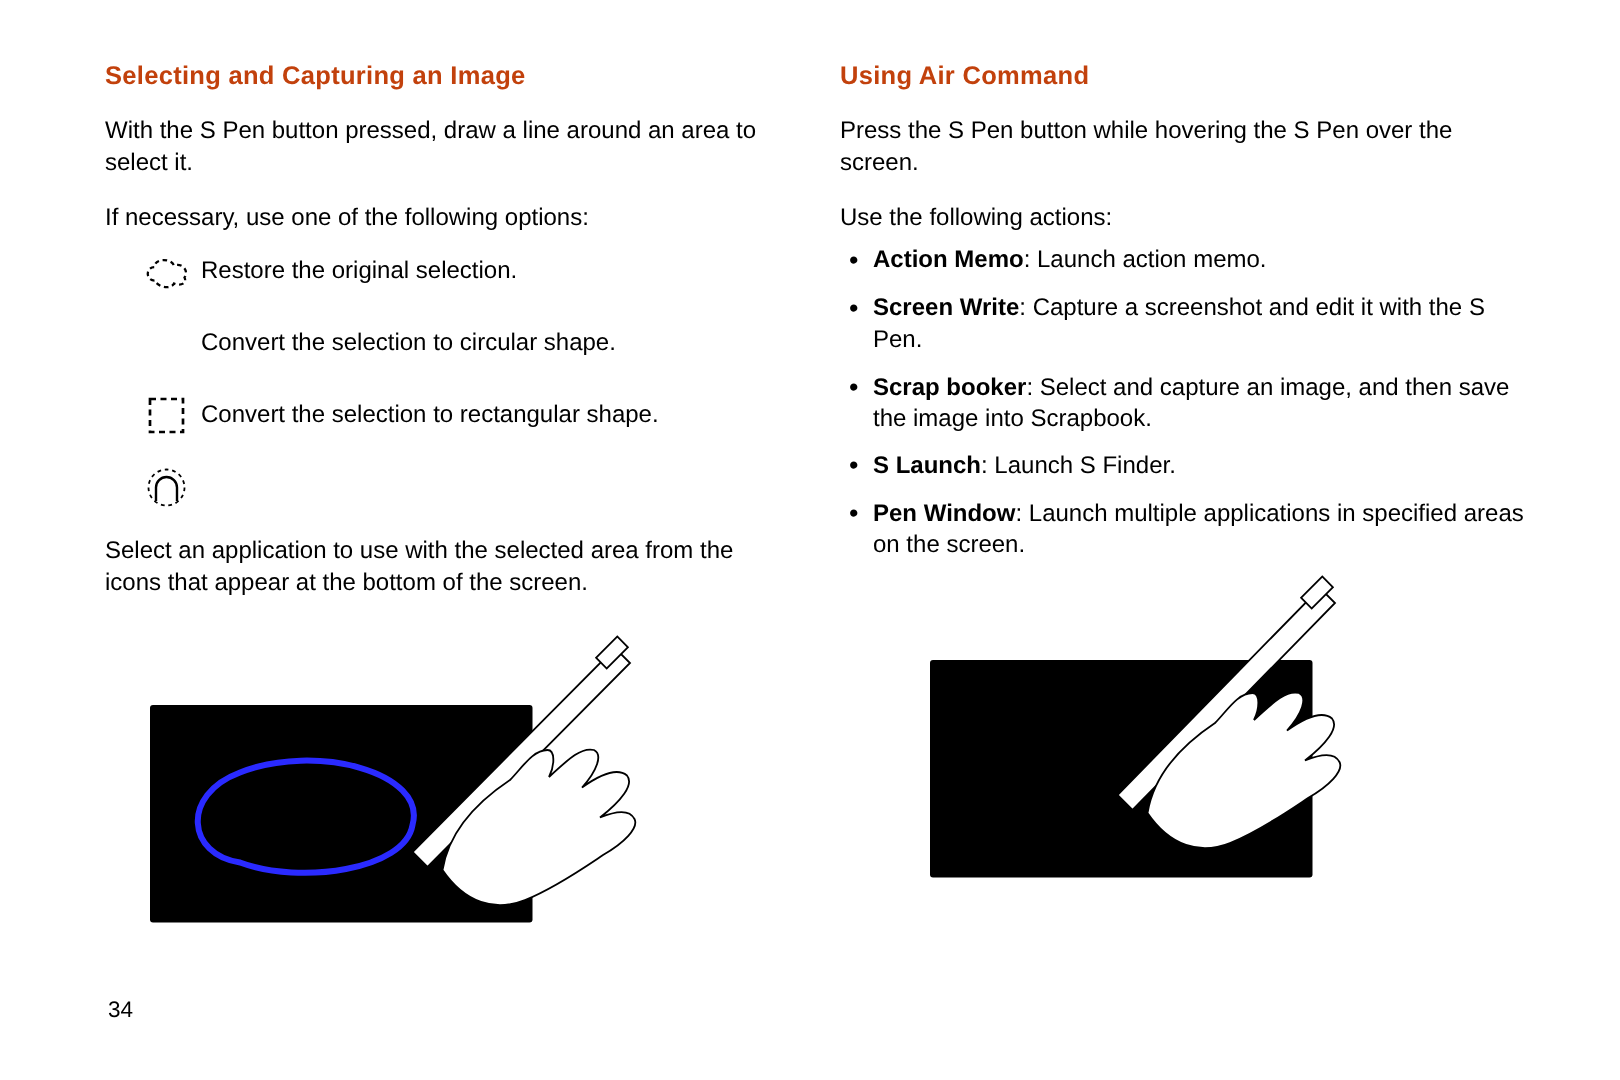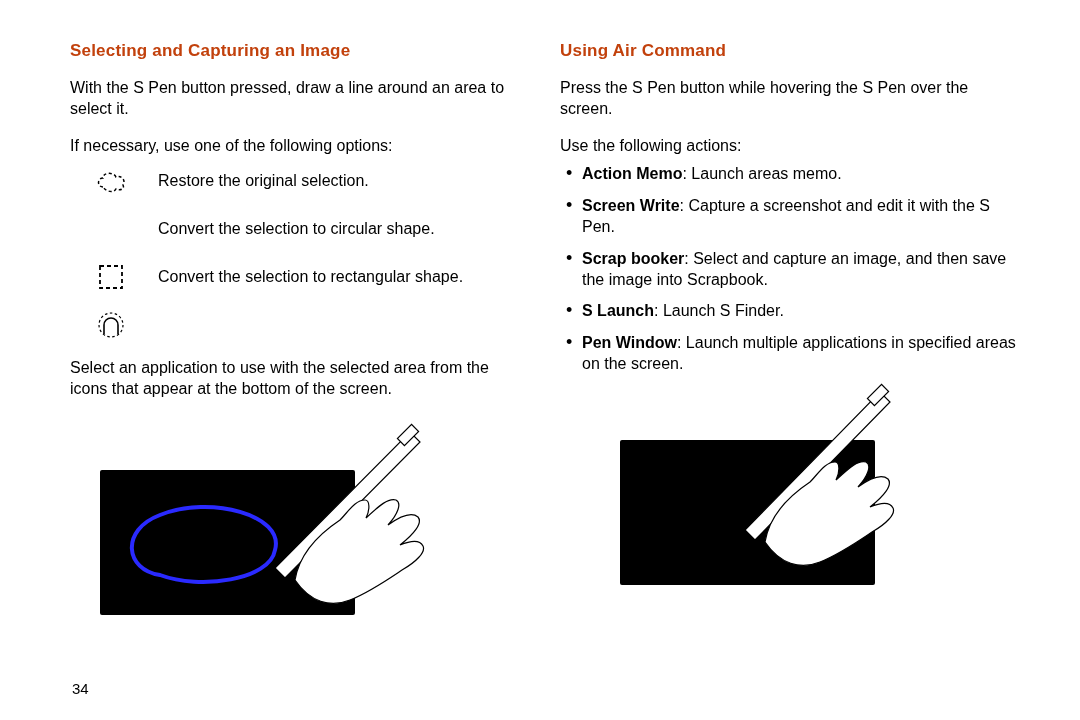--- a/index.html
+++ b/index.html
@@ -30,21 +30,21 @@
     font-size: 17px;
     margin: 0 0 6px 0;
     letter-spacing: 0.2px;
   }
   p {
     margin: 16px 0 8px 0;
   }
   .opt-row {
     display: flex;
     align-items: center;
-    gap: 30px;
+    gap: 6px;
     margin: 10px 0 18px 24px;
   }
   .opt-row .icon-slot {
     width: 34px;
     height: 30px;
     display: flex;
     align-items: center;
     justify-content: center;
     flex: 0 0 34px;
   }
@@ -84,21 +84,21 @@
     top: 35px;
     left: 0;
     width: 255px;
     height: 145px;
     background: #000;
     border-radius: 2px;
   }
   .pagenum {
     position: absolute;
     left: 72px;
-    bottom: 22px;
+    bottom: 37px;
     font-size: 15px;
   }
 </style>
 </head>
 <body>
 
 <div class="page">
 
   <div class="col">
     <h2 class="section">Selecting and Capturing an Image</h2>
@@ -163,21 +163,21 @@
     </div>
   </div>
 
   <div class="col">
     <h2 class="section">Using Air Command</h2>
     <p>Press the S Pen button while hovering the S Pen over the screen.</p>
     <p>Use the following actions:</p>
 
     <ul class="bullets">
       <li>
-        <span class="bold">Action Memo</span><span>: Launch areas memo.</span>
+        <span class="bold">Action Memo</span><span>: Launch action memo.</span>
       </li>
       <li>
         <span class="bold">Screen Write</span><span>: Capture a screenshot and edit it with the S Pen.</span>
       </li>
       <li>
         <span class="bold">Scrap booker</span><span>: Select and capture an image, and then save the image into Scrapbook.</span>
       </li>
       <li>
         <span class="bold">S Launch</span><span>: Launch S Finder.</span>
       </li>

